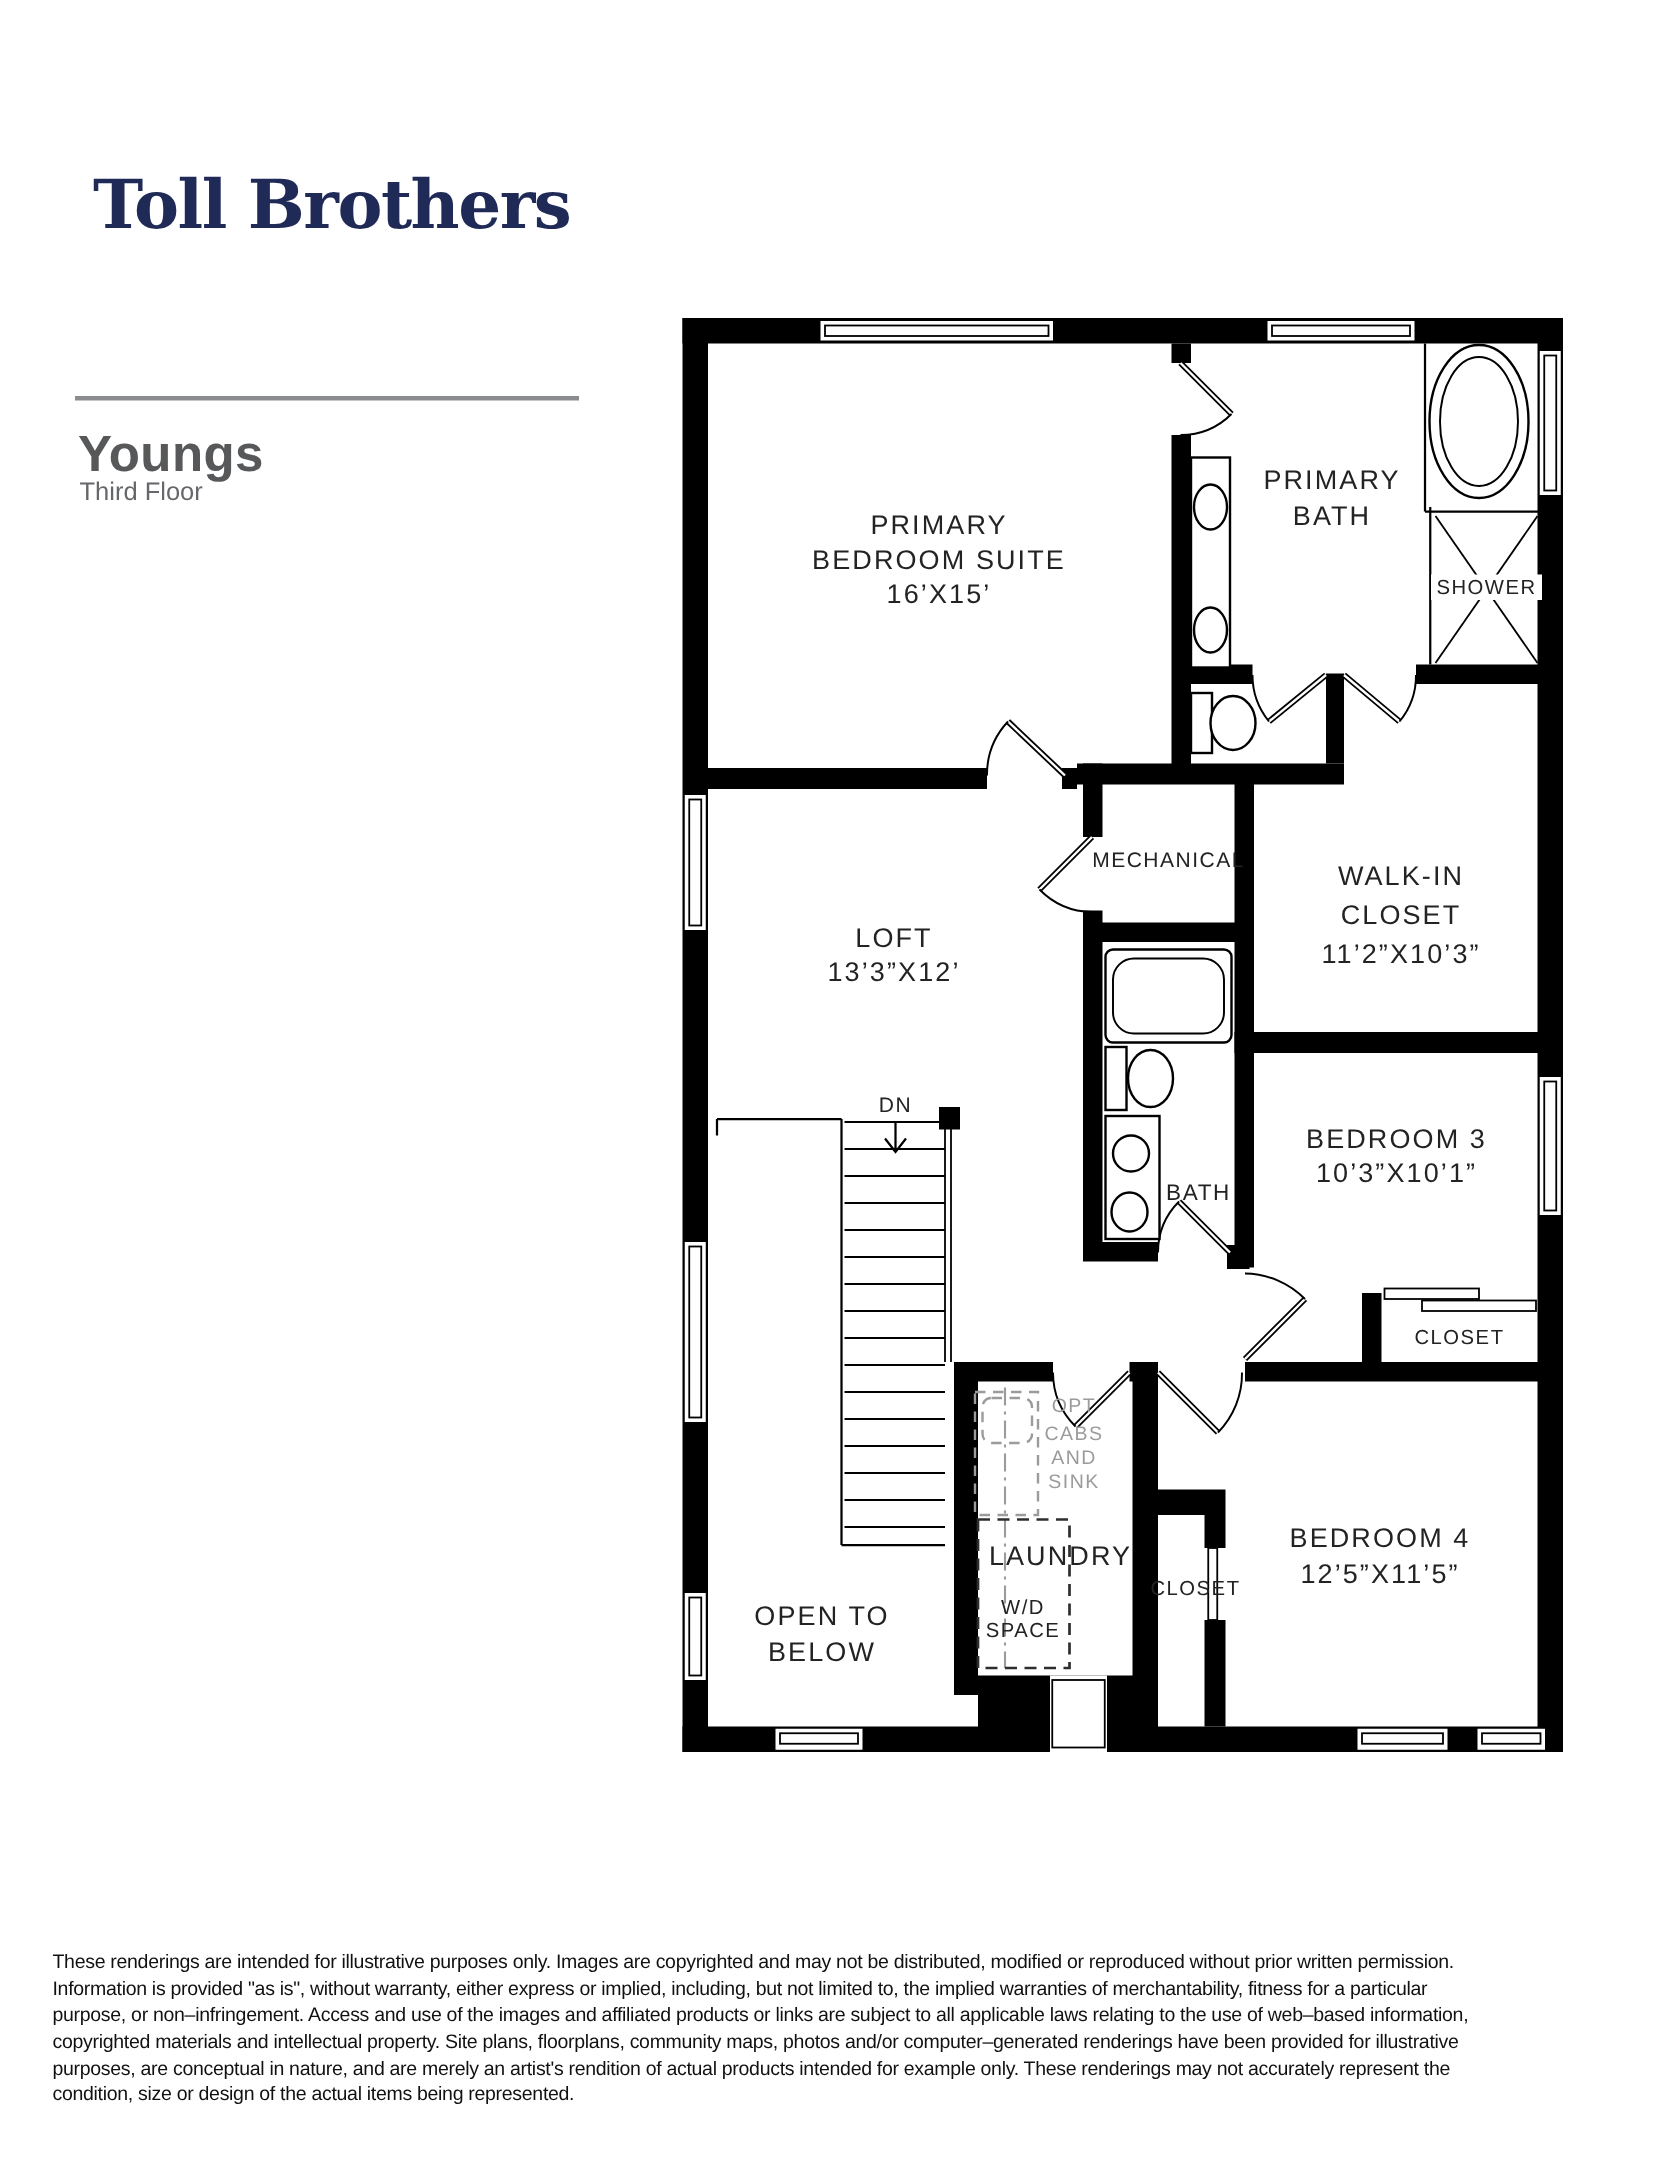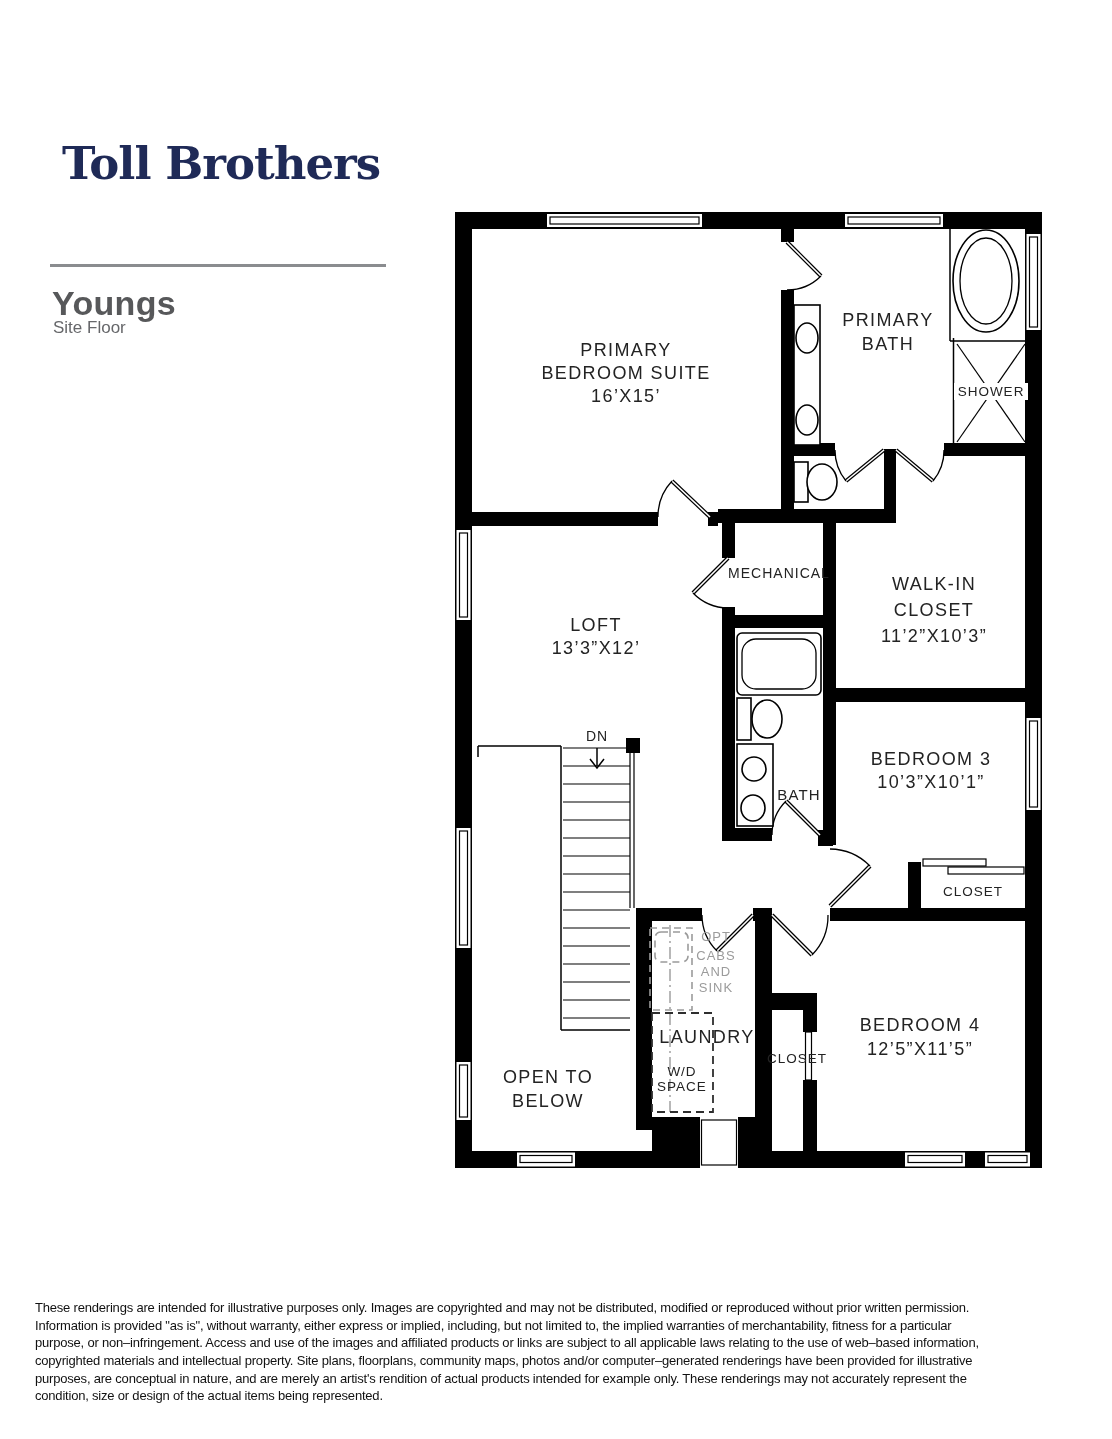--- a/index.html
+++ b/index.html
@@ -1,18 +1,18 @@
 <!DOCTYPE html>
 <html><head>
 <meta charset="utf-8">
 <style>
   html,body{margin:0;padding:0;background:#ffffff;}
   body{width:1112px;height:1439px;position:relative;overflow:hidden;
        font-family:"Liberation Sans",sans-serif;}
-  .logo{position:absolute;left:62px;top:137px;
+  .logo{position:absolute;left:62px;top:110px;
         font-family:"DejaVu Serif","Liberation Serif",serif;
         font-weight:bold;font-size:45px;color:#1f2a57;letter-spacing:-1px;}
   .divider{position:absolute;left:50px;top:264px;width:336px;height:3px;background:#8a8c8f;}
   .plan-title{position:absolute;left:52px;top:284px;font-size:34px;font-weight:bold;color:#57585a;letter-spacing:.3px;}
   .plan-subtitle{position:absolute;left:53px;top:318px;font-size:17px;color:#66676a;}
   .fp{position:absolute;left:440px;top:200px;width:620px;height:990px;}
   .disclaimer{position:absolute;left:35px;top:1299px;width:957px;
               font-size:13px;line-height:1.36;color:#111;letter-spacing:-0.2px;}
   
   .wall{fill:#000000;stroke:none;}
@@ -34,21 +34,21 @@
   .t14{font-size:14px;letter-spacing:1px;text-anchor:middle;}
   .t13{font-size:13.5px;letter-spacing:1px;text-anchor:middle;}
   .tgray{font-size:13px;letter-spacing:1px;text-anchor:middle;fill:#9b9b9b;}
 </style>
 </head>
 <body>
 
 <div class="logo">Toll Brothers</div>
 <div class="divider"></div>
 <div class="plan-title">Youngs</div>
-<div class="plan-subtitle">Site Floor</div>
+<div class="plan-subtitle">Third Floor</div>
 
 <svg class="fp" viewBox="440 200 620 990" xmlns="http://www.w3.org/2000/svg">
 
   <g>
     <rect class="wall" x="455" y="212" width="587" height="17"></rect>
     <rect class="wall" x="455" y="212" width="17" height="956"></rect>
     <rect class="wall" x="1025" y="212" width="17" height="956"></rect>
     <rect class="wall" x="455" y="1151" width="587" height="17"></rect>
   </g>
 

